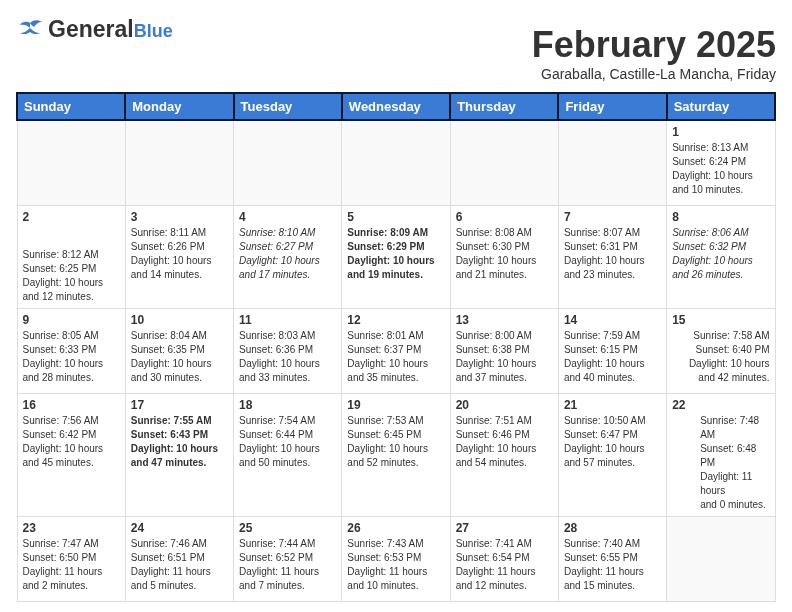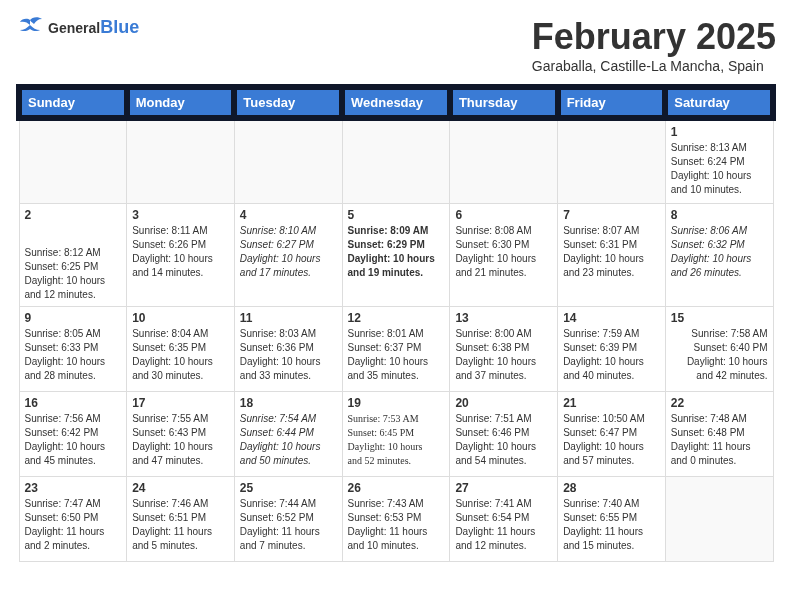--- a/index.html
+++ b/index.html
@@ -15,35 +15,37 @@
       justify-content: space-between;
       align-items: flex-start;
       margin-bottom: 10px;
     }
     .logo {
       display: flex;
       align-items: center;
       gap: 4px;
     }
     .logo-text-general {
-      font-size: 14px;
+      font-size: 23px;
       font-weight: bold;
       color: #333;
     }
     .logo-text-blue {
       font-size: 18px;
       font-weight: bold;
       color: #3a7bd5;
       text-align: right;
     }
     .logo-bird {
       width: 28px;
       height: 22px;
     }
     .title-block {
+      text-align: right;
+      margin-top: 8px;
     }
     .month-title {
       font-size: 36px;
       font-weight: bold;
       color: #333;
     }
     .location {
       font-size: 14px;
       color: #333;
     }
@@ -51,21 +53,21 @@
       width: 100%;
       border-collapse: collapse;
       border: 1px solid #ccc;
     }
     .calendar th {
       background-color: #3a7bd5;
       color: #fff;
       text-align: left;
       padding: 5px 6px;
       font-size: 13px;
-      border: 6px solid #0f172a;
+      border: 2px solid #0f172a;
     }
     .calendar td {
       vertical-align: top;
       padding: 4px 5px;
       border: 1px solid #ddd;
       width: 108px;
       min-height: 80px;
       font-size: 10.5px;
       color: #333;
       background: #fff;
@@ -97,21 +99,21 @@
       <path d="M14 4 C16 1, 22 0, 26 3 C22 3, 20 5, 18 8 C16 6, 14 5, 14 4Z" fill="#3a7bd5"></path>
       <path d="M14 4 C12 2, 6 2, 4 6 C8 5, 11 6, 14 9 C14 7, 14 5, 14 4Z" fill="#3a7bd5"></path>
       <path d="M14 9 C11 12, 8 14, 4 14 C7 16, 12 15, 14 13 C16 15, 21 16, 24 14 C20 14, 17 12, 14 9Z" fill="#3a7bd5"></path>
     </svg>
     <div>
       <span class="logo-text-general">General</span><span class="logo-text-blue">Blue</span>
     </div>
   </div>
   <div class="title-block">
     <div class="month-title">February 2025</div>
-    <div class="location">Garaballa, Castille-La Mancha, Spain</div>
+    <div class="location">Garaballa, Castille-La Mancha, Friday</div>
   </div>
 </div>
 
 <table class="calendar">
   <thead>
     <tr>
     <th>Sunday</th>
         <th>Monday</th>
         <th>Tuesday</th>
         <th>Wednesday</th>
@@ -219,21 +221,21 @@
         <td>
           <span class="day-num">13</span>
           <div class="day-info" style="white-space: pre-line;">Sunrise: 8:00 AM
 Sunset: 6:38 PM
 Daylight: 10 hours
 and 37 minutes.</div>
         </td>
         <td>
           <span class="day-num">14</span>
           <div class="day-info" style="white-space: pre-line;">Sunrise: 7:59 AM
-Sunset: 6:39 PM
+Sunset: 6:15 PM
 Daylight: 10 hours
 and 40 minutes.</div>
         </td>
         <td>
           <span class="day-num">15</span>
           <div class="day-info" style="white-space: pre-line; text-align: right;">Sunrise: 7:58 AM
 Sunset: 6:40 PM
 Daylight: 10 hours
 and 42 minutes.</div>
         </td>
@@ -241,56 +243,56 @@
       <tr class="week-row">
         <td>
           <span class="day-num">16</span>
           <div class="day-info" style="white-space: pre-line;">Sunrise: 7:56 AM
 Sunset: 6:42 PM
 Daylight: 10 hours
 and 45 minutes.</div>
         </td>
         <td>
           <span class="day-num">17</span>
-          <div class="day-info" style="white-space: pre-line;">Sunrise: 7:55 AM
+          <div class="day-info" style="white-space: pre-line; font-weight: bold;">Sunrise: 7:55 AM
 Sunset: 6:43 PM
 Daylight: 10 hours
 and 47 minutes.</div>
         </td>
         <td>
           <span class="day-num">18</span>
-          <div class="day-info" style="white-space: pre-line; font-style: italic;">Sunrise: 7:54 AM
+          <div class="day-info" style="white-space: pre-line;">Sunrise: 7:54 AM
 Sunset: 6:44 PM
 Daylight: 10 hours
 and 50 minutes.</div>
         </td>
         <td>
           <span class="day-num">19</span>
-          <div class="day-info" style="white-space: pre-line; font-family: Liberation Serif, serif;">Sunrise: 7:53 AM
+          <div class="day-info" style="white-space: pre-line;">Sunrise: 7:53 AM
 Sunset: 6:45 PM
 Daylight: 10 hours
 and 52 minutes.</div>
         </td>
         <td>
           <span class="day-num">20</span>
           <div class="day-info" style="white-space: pre-line;">Sunrise: 7:51 AM
 Sunset: 6:46 PM
 Daylight: 10 hours
 and 54 minutes.</div>
         </td>
         <td>
           <span class="day-num">21</span>
           <div class="day-info" style="white-space: pre-line;">Sunrise: 10:50 AM
 Sunset: 6:47 PM
 Daylight: 10 hours
 and 57 minutes.</div>
         </td>
         <td>
           <span class="day-num">22</span>
-          <div class="day-info" style="white-space: pre-line;">Sunrise: 7:48 AM
+          <div class="day-info" style="white-space: pre-line; margin-left: 28px;">Sunrise: 7:48 AM
 Sunset: 6:48 PM
 Daylight: 11 hours
 and 0 minutes.</div>
         </td>
       </tr>
       <tr class="week-row">
         <td>
           <span class="day-num">23</span>
           <div class="day-info" style="white-space: pre-line;">Sunrise: 7:47 AM
 Sunset: 6:50 PM

